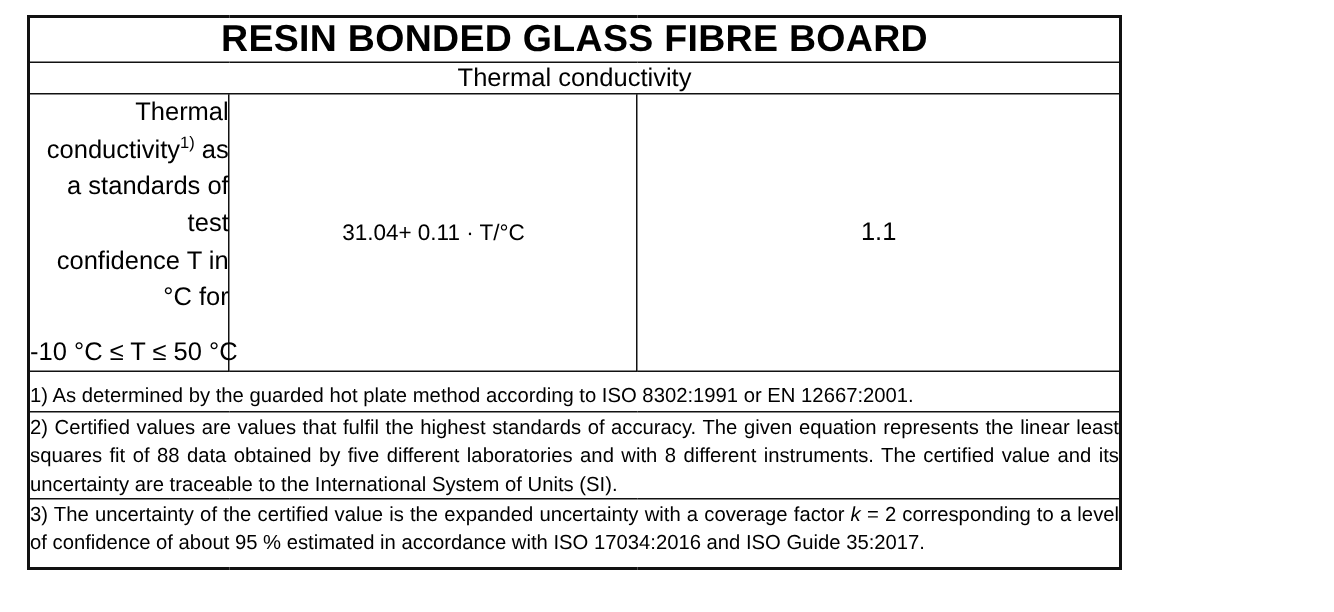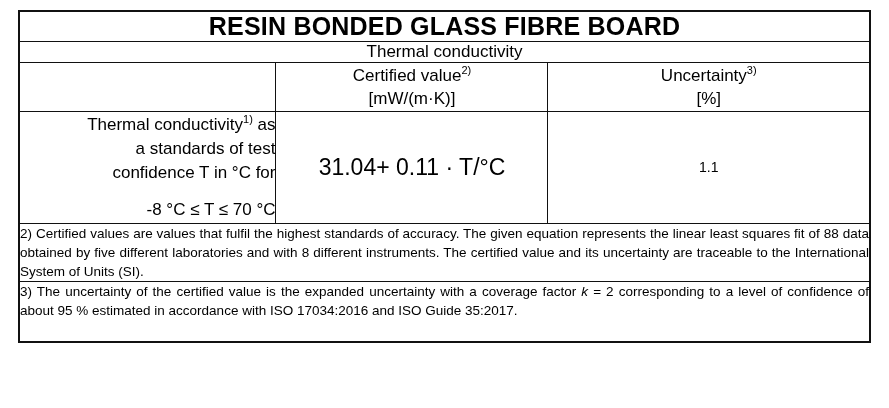--- a/index.html
+++ b/index.html
@@ -17,21 +17,21 @@
     position: relative;
     width: 889px;
     height: 408px;
     box-sizing: border-box;
     background: #ffffff;
   }
   .cert-table {
     position: absolute;
     left: 18px;
     top: 10px;
-    width: 853px;
+    width: 730px;
     border: 2px solid #111111;
     border-collapse: collapse;
     background: #ffffff;
     table-layout: fixed;
   }
   .cert-table td {
     border: 1px solid #111111;
     padding: 0;
     vertical-align: middle;
   }
@@ -62,40 +62,40 @@
     font-size: 17px;
     line-height: 1.45;
     padding: 12px 10px 14px 10px;
   }
   .row-label .lastline {
     display: block;
     margin-top: 12px;
   }
   .value-cell {
     text-align: center;
-    font-size: 23px;
+    font-size: 15px;
     padding: 10px 6px;
   }
   .uncert-cell {
     text-align: center;
-    font-size: 14px;
+    font-size: 17px;
     padding: 10px 6px;
     margin-top: 25px;
   }
   .note-cell {
     font-size: 13.5px;
     line-height: 1.42;
     text-align: justify;
     padding: 5px 9px 6px 9px;
   }
   .note-cell.first {
     padding-top: 6px;
   }
   .note-cell.last {
-    padding-bottom: 20px;
+    padding-bottom: 7px;
   }
   .italic {
     font-style: italic;
   }
   .nowrap {
     white-space: nowrap;
   }
   .midcol { width: 272px; }
   .rightcol { width: 322px; }
 </style>
@@ -110,39 +110,31 @@
       <col class="rightcol">
     </colgroup>
     <tbody>
       <tr>
         <td class="title-cell" colspan="3">RESIN BONDED GLASS FIBRE BOARD</td>
       </tr>
       <tr>
         <td class="subtitle-cell" colspan="3">Thermal conductivity</td>
       </tr>
       <tr>
-        <td class="head-cell"></td>
-        <td class="head-cell">
-          <span>Certified value</span><span class="sup">2)</span><br>
-          <span>[mW/(m·K)]</span>
-        </td>
-        <td class="head-cell">
-          <span>Uncertainty</span><span class="sup">3)</span><br>
-          <span>[%]</span>
-        </td>
-      </tr>
-      <tr>
         <td class="row-label">
           <span>Thermal conductivity</span><span class="sup">1)</span><span> as</span><br>
           <span>a standards of test</span><br>
           <span>confidence T in °C for</span>
-          <span class="lastline nowrap">-8 °C ≤ T ≤ 70 °C</span>
+          <span class="lastline nowrap">-10 °C ≤ T ≤ 50 °C</span>
         </td>
         <td class="value-cell">31.04+ 0.11 · T/°C</td>
         <td class="uncert-cell">1.1</td>
+      </tr>
+      <tr>
+        <td class="note-cell first" colspan="3">1) As determined by the guarded hot plate method according to ISO 8302:1991 or EN 12667:2001.</td>
       </tr>
       <tr>
         <td class="note-cell" colspan="3">2) Certified values are values that fulfil the highest standards of accuracy. The given equation represents the linear least squares fit of 88 data obtained by five different laboratories and with 8 different instruments. The certified value and its uncertainty are traceable to the International System of Units (SI).</td>
       </tr>
       <tr>
         <td class="note-cell last" colspan="3"><span>3) The uncertainty of the certified value is the expanded uncertainty with a coverage factor </span><span class="italic">k</span><span> = 2 corresponding to a level of confidence of about 95 % estimated in accordance with ISO 17034:2016 and ISO Guide 35:2017.</span></td>
       </tr>
     </tbody>
   </table>
 </div>

